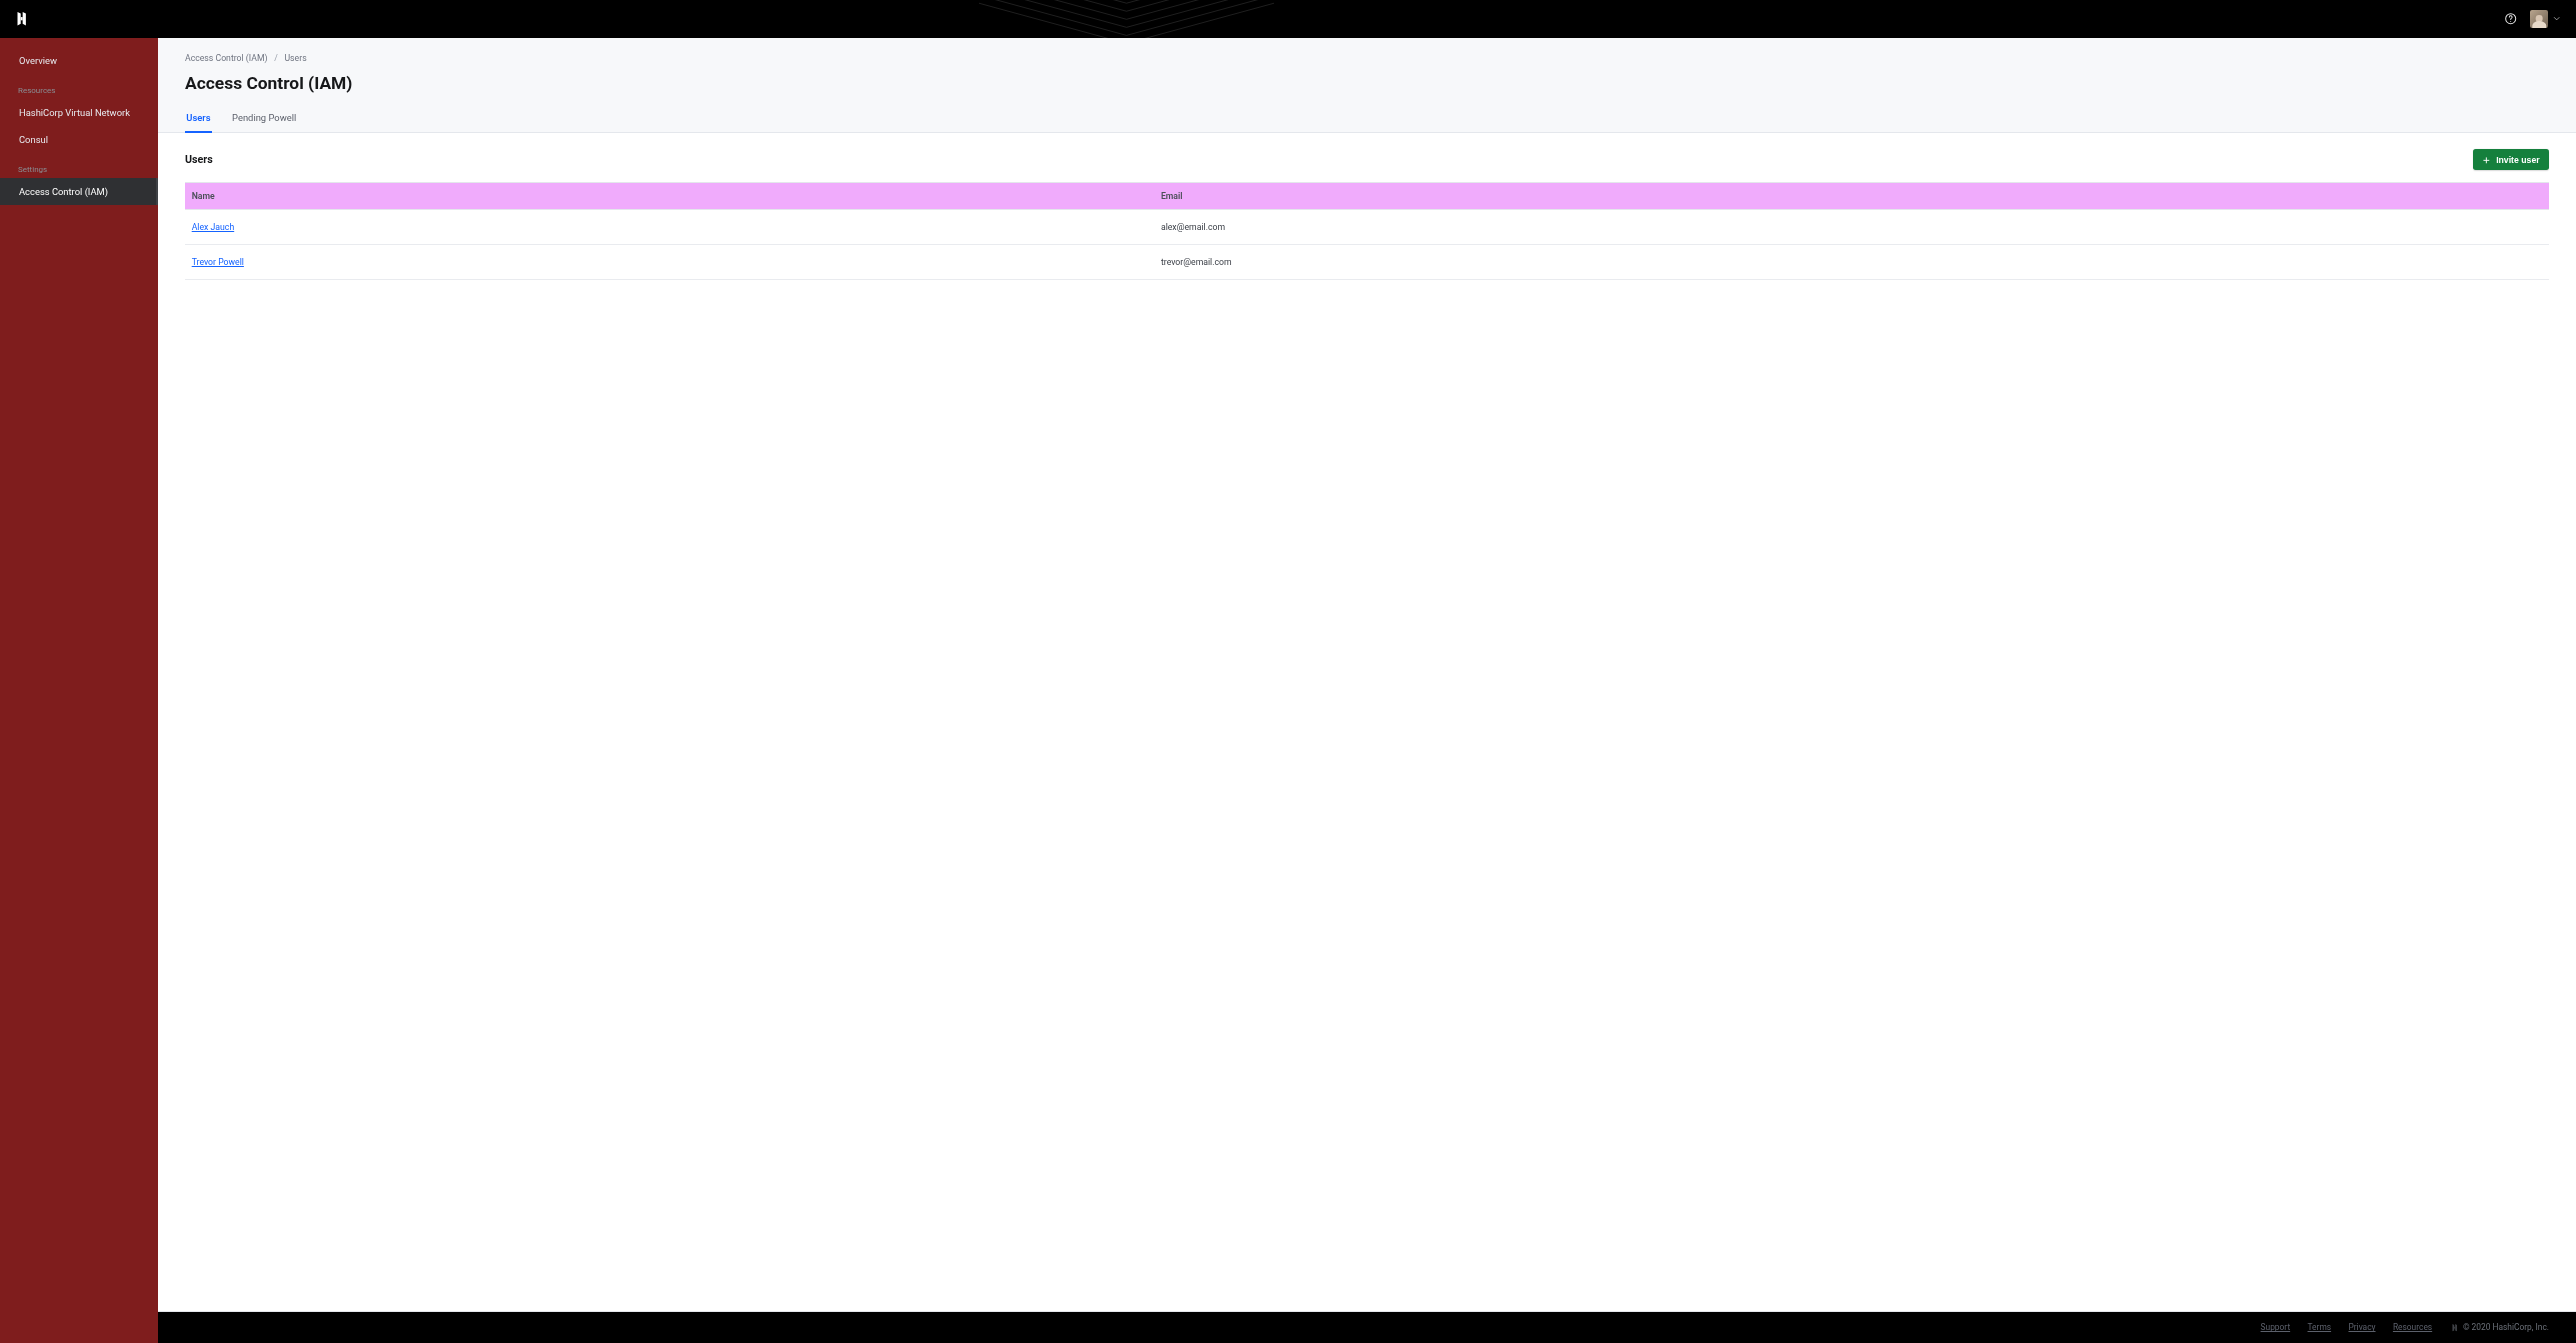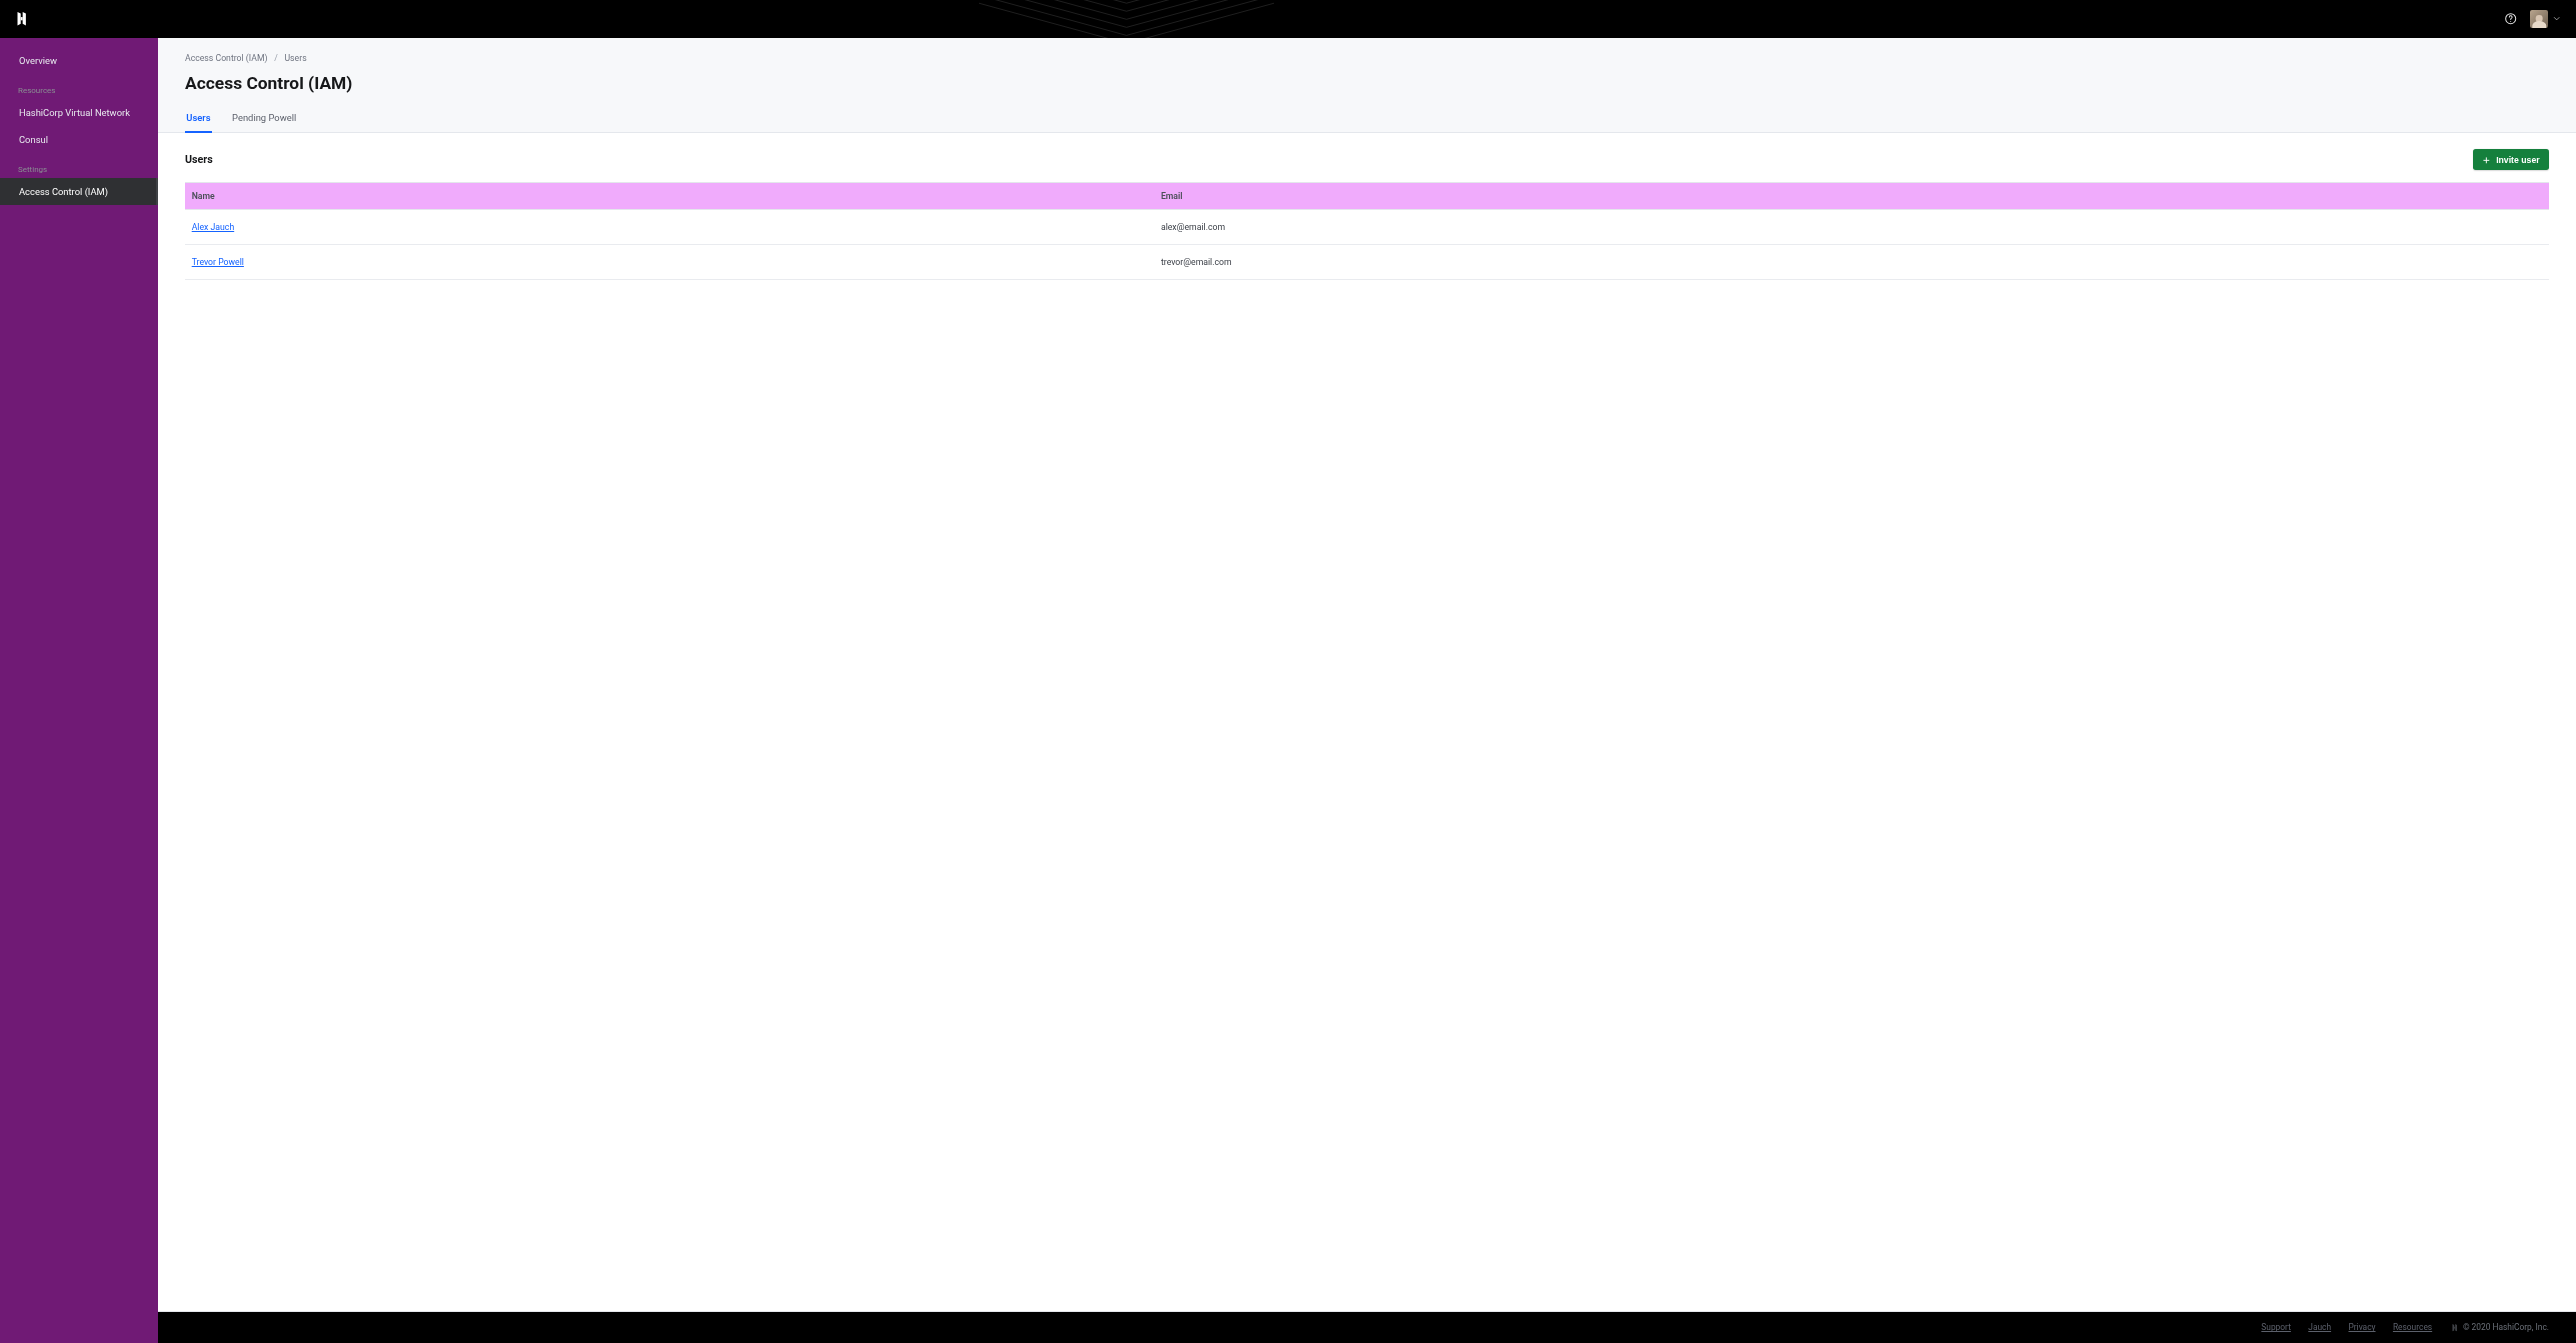--- a/index.html
+++ b/index.html
@@ -15,21 +15,21 @@
   .topbar .user { display: flex; align-items: center; gap: 4px; cursor: pointer; }
   .topbar .avatar { width: 17.4px; height: 17.4px; border-radius: 2px; background: linear-gradient(135deg,#b9a58e 0%,#6e6050 100%); overflow:hidden; position:relative; }
   .topbar .avatar::before { content:""; position:absolute; left:50%; top:28%; width:6.7px; height:6.7px; border-radius:50%; background:#d9c6b3; transform:translateX(-50%);}
   .topbar .avatar::after { content:""; position:absolute; left:50%; bottom:-2.7px; width:13.4px; height:9.4px; border-radius:50% 50% 0 0; background:#e7d9c9; transform:translateX(-50%);}
   .topbar .chevdown { color:#bfbfbf; display:flex; }
 
   
   .body { flex: 1; display: flex; min-height: 0; }
 
   
-  .sidebar { width: 158px; background: #701a75; color: #d5d7db; display: flex; flex-direction: column; padding-top: 9.4px; }
+  .sidebar { width: 158px; background: #7f1d1d; color: #d5d7db; display: flex; flex-direction: column; padding-top: 9.4px; }
   .sidebar .nav-item { display: flex; align-items: center; height: 27px; padding: 0 19px; font-size: 9.4px; color: #e7e9ee; cursor: pointer; }
   .sidebar .section-label { padding: 12px 18px 4px; font-size: 8px; color: #8a8d93; }
   .sidebar .nav-item.active { background: #2f3033; position: relative; color:#fff; }
   .sidebar .nav-item.active::after { content: ""; position: absolute; right: 0; top: 0; bottom: 0; width: 2px; background: #3f4145; }
 
   
   .main { flex: 1; display: flex; flex-direction: column; background: #fff; min-width: 0; }
   .header-area { background: #f7f8fa; border-bottom: 0.7px solid #e4e7ec; padding: 14.8px 27px 0; }
   .breadcrumb { font-size: 8.7px; color: #6f7480; display: flex; align-items: center; gap: 6.7px; margin-bottom: 10.7px; }
   .breadcrumb a { color: #6f7480; text-decoration: none; cursor: pointer; }
@@ -167,21 +167,21 @@
           <tr>
             <td><a>Trevor Powell</a></td>
             <td>trevor@email.com</td>
           </tr>
         </tbody>
       </table>
     </div>
 
     <footer class="footer">
       <a>Support</a>
-      <a>Jauch</a>
+      <a>Terms</a>
       <a>Privacy</a>
       <a>Resources</a>
       <span class="copy">
         <svg width="9.4" height="9.4" viewBox="0 0 54 54" aria-hidden="true">
           <g fill="#6b7078">
             <path d="M14 6 L24 11 L24 43 L14 48 Z"></path>
             <path d="M30 6 L40 11 L40 48 L30 43 Z"></path>
             <rect x="24" y="22" width="6" height="10"></rect>
           </g>
         </svg>

